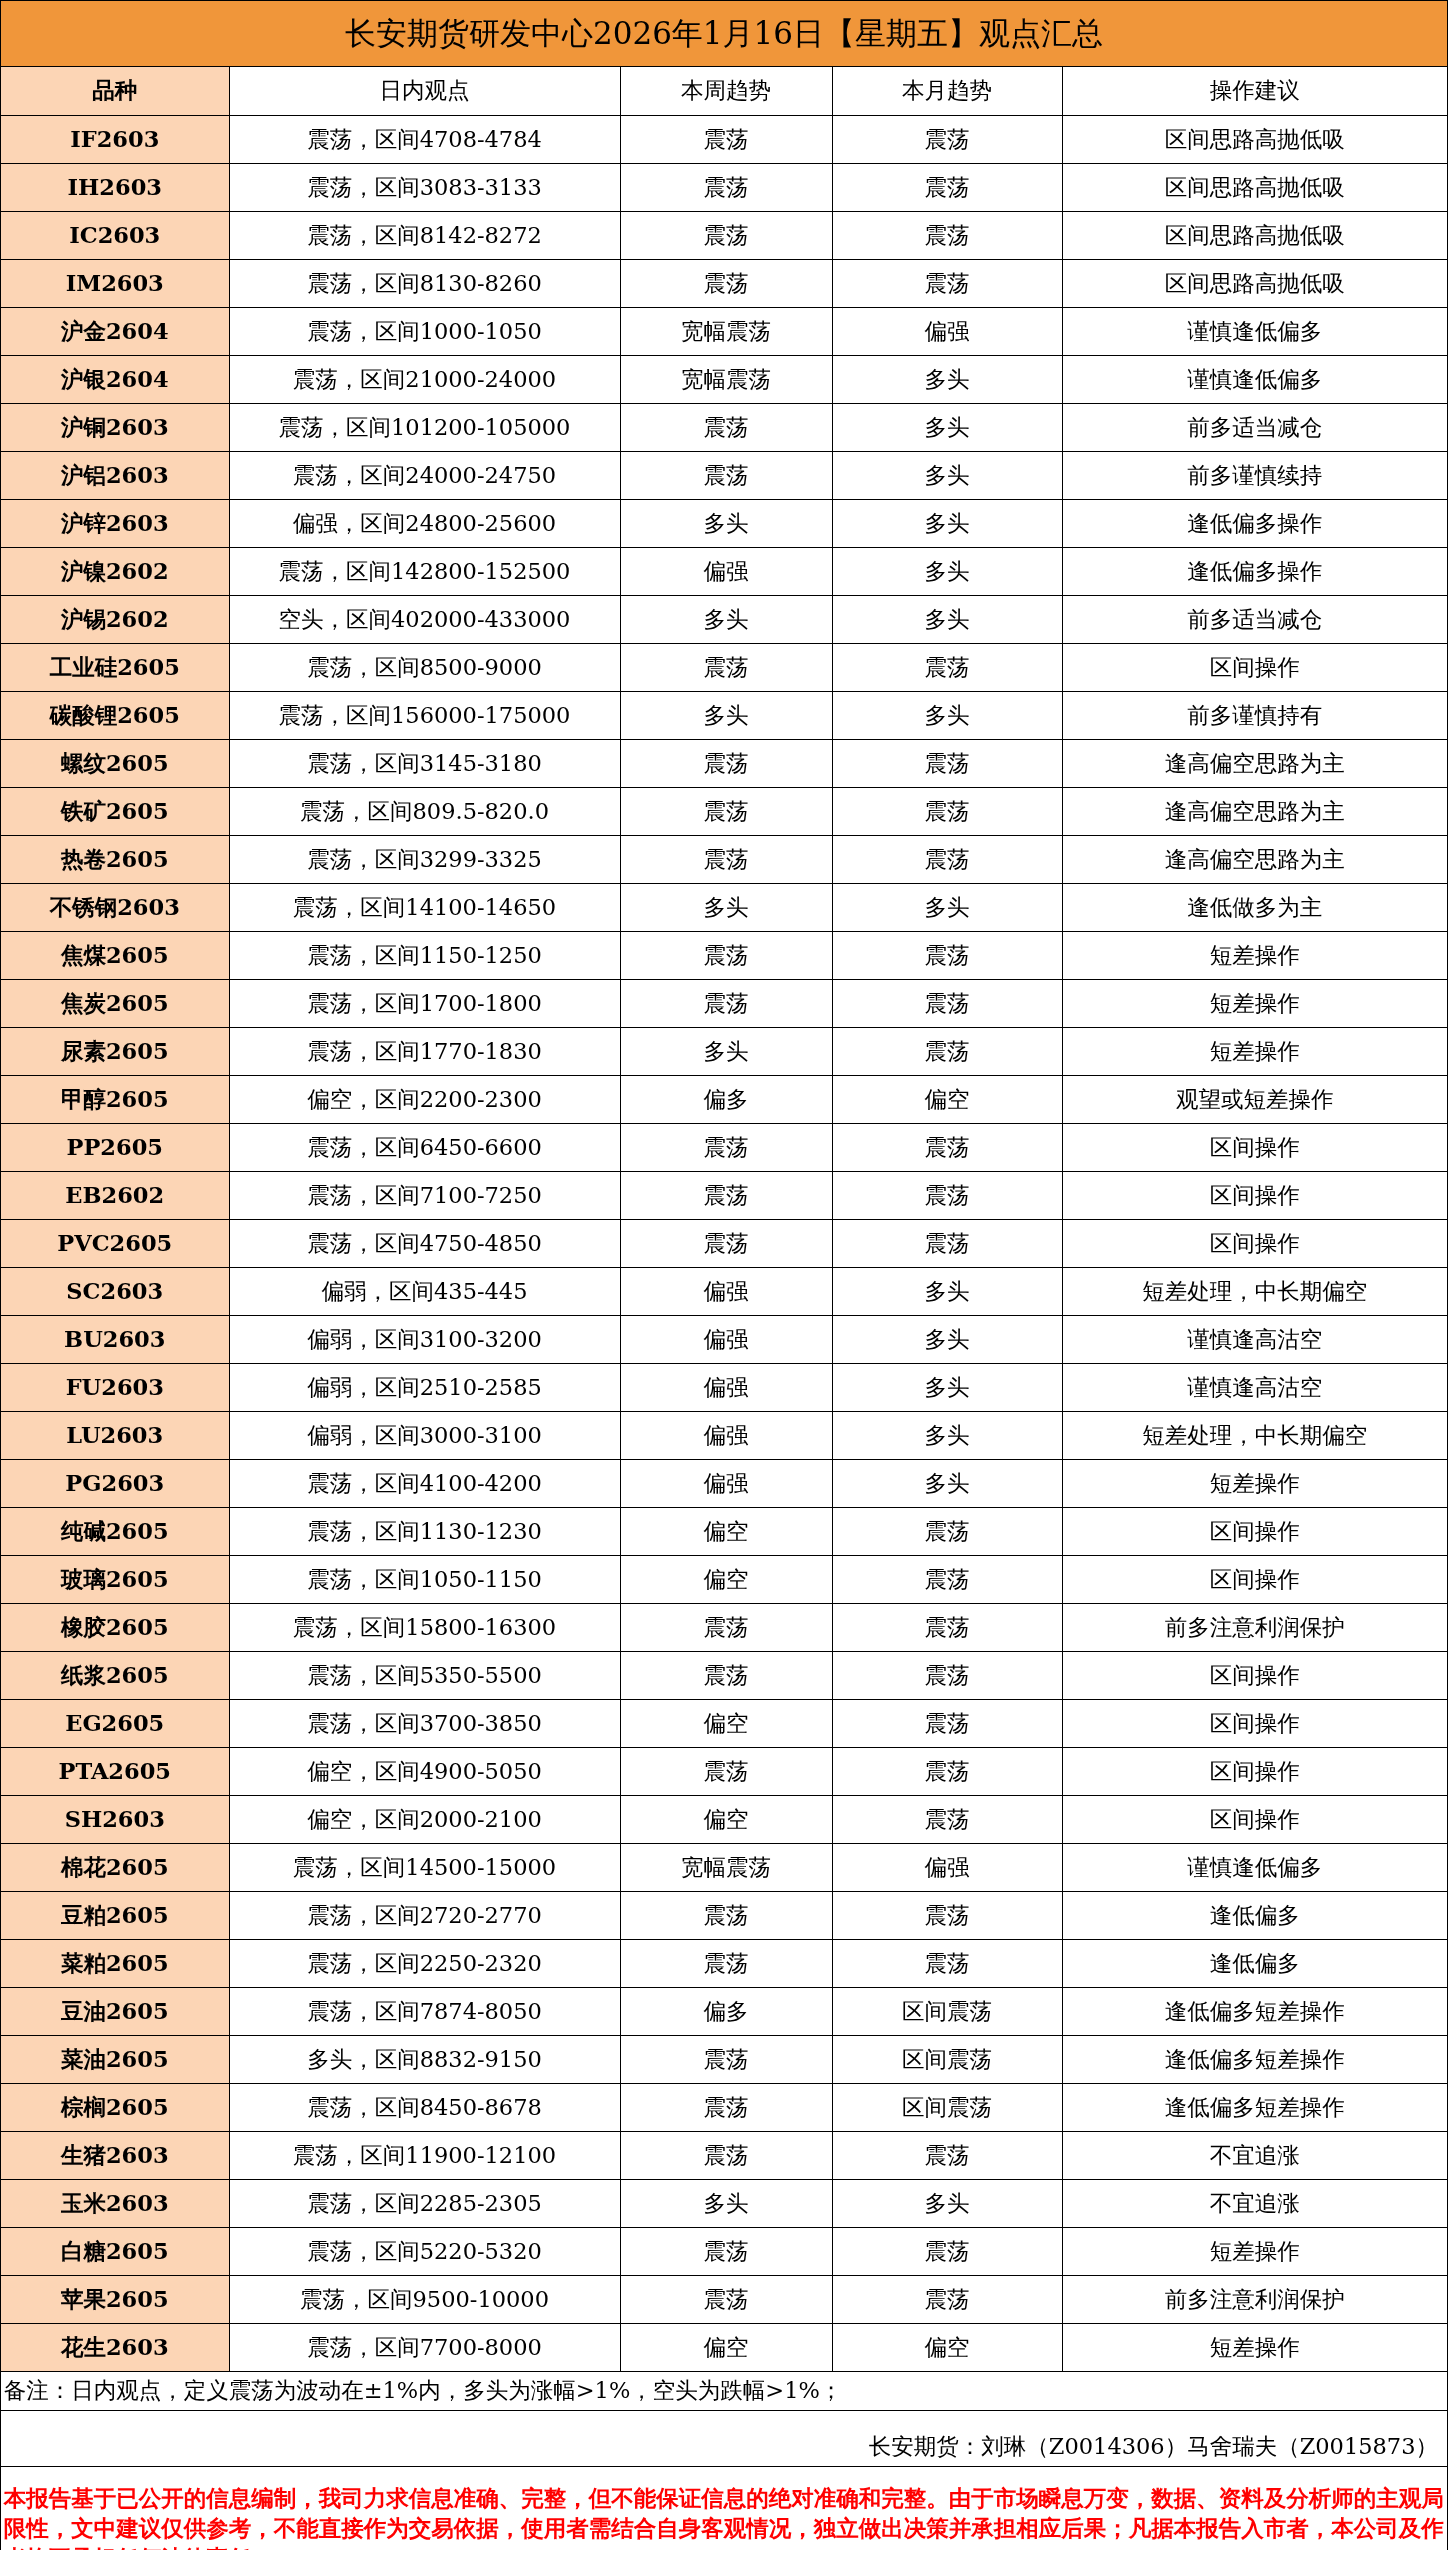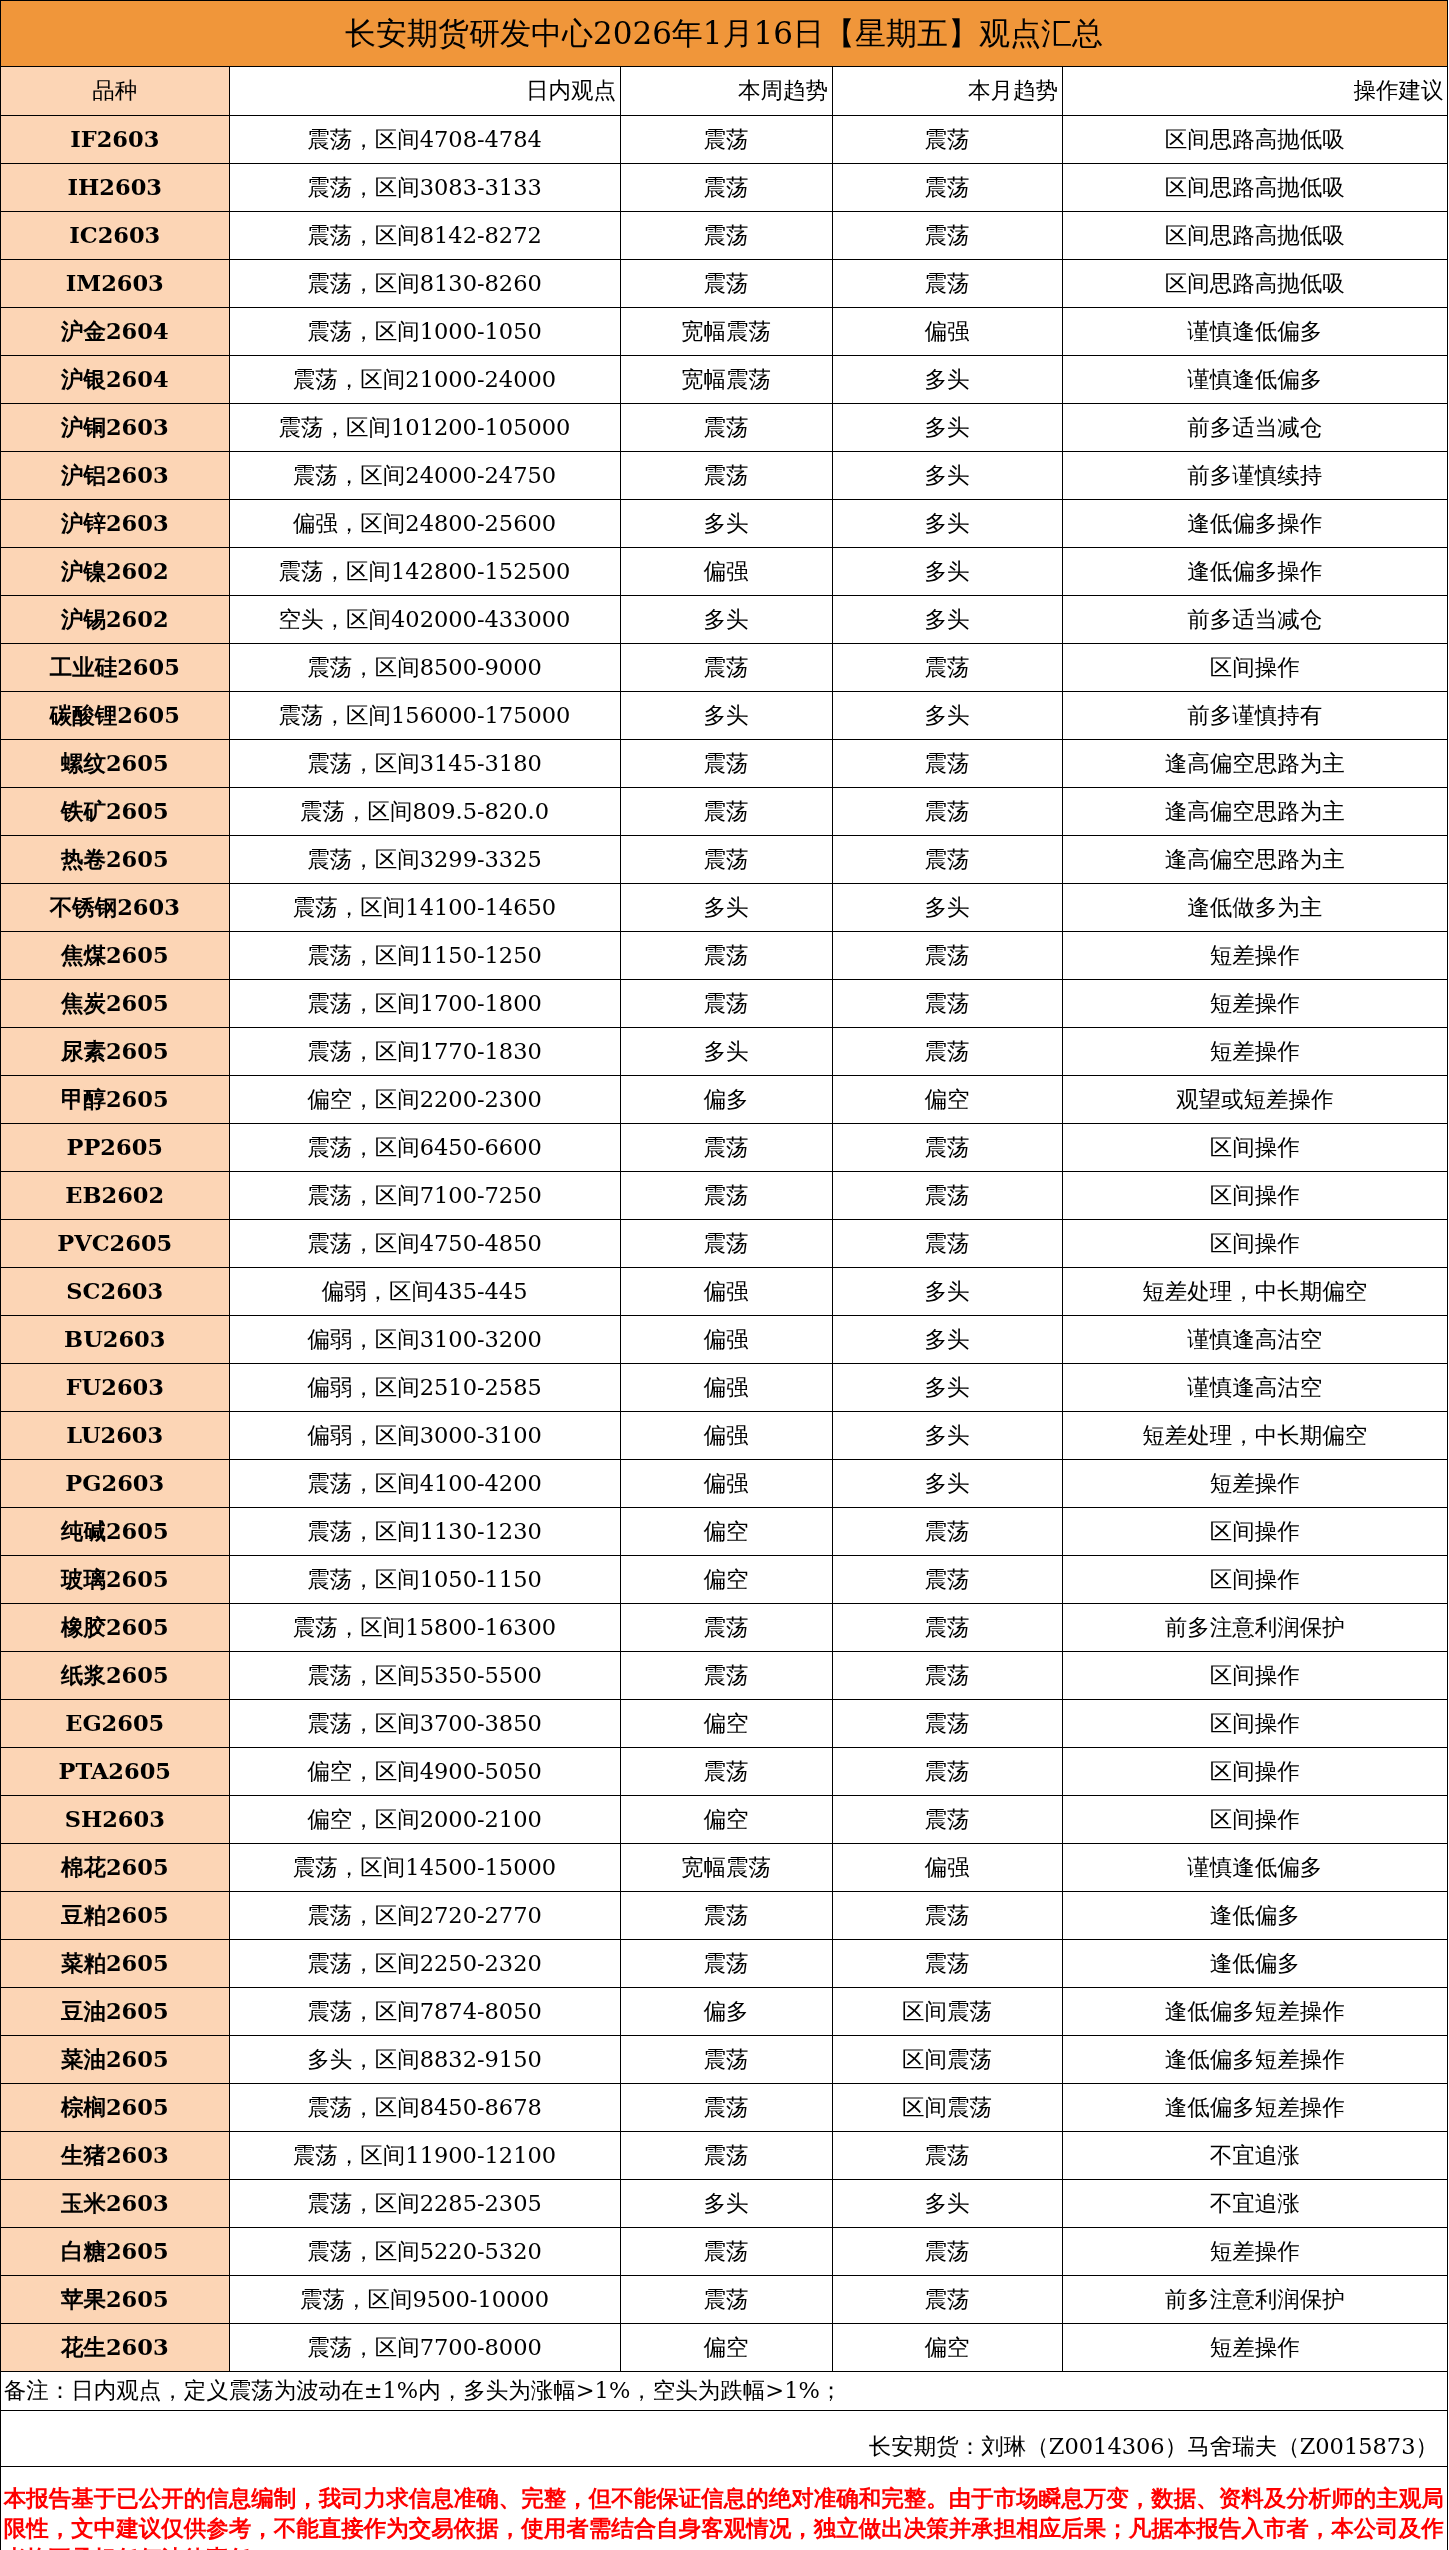--- a/index.html
+++ b/index.html
@@ -7,23 +7,23 @@
   .sheet { position: relative; width: 1448px; border-left: 1.8px solid #000; border-right: 1.8px solid #000; box-sizing: border-box; }
   .title { height: 67px; background: #F0963A; border-top: 1.8px solid #000; border-bottom: 1.8px solid #000; box-sizing: border-box; display: flex; align-items: center; justify-content: center; font-size: 31px; letter-spacing: 0px; }
   table { border-collapse: collapse; width: 100%; table-layout: fixed; }
   col.c1 { width: 228px; }
   col.c2 { width: 391px; }
   col.c3 { width: 212px; }
   col.c4 { width: 230px; }
   col.c5 { width: auto; }
   th, td { height: 48px; box-sizing: border-box; padding: 0 3.6px; border-bottom: 1.8px solid #000; border-left: 0.9px solid #000; font-weight: normal; font-size: 22.5px; white-space: nowrap; overflow: hidden; }
   th:first-child, td:first-child { border-left: none; }
-  th { text-align: right; height: 48px; font-size: 22.5px; }
+  th { text-align: center; height: 48px; font-size: 22.5px; }
   td.variety, th.variety { background: #FCD5B5; text-align: center; font-weight: bold; }
-  th.variety { font-weight: normal; margin-left: 48px; }
+  th.variety { font-weight: bold; margin-left: 48px; }
   td.intraday { text-align: center; }
   td.center { text-align: center; }
   .note { height: 39px; border-bottom: 1.8px solid #000; box-sizing: border-box; display: flex; align-items: center; padding-left: 2.7px; font-size: 22.5px; }
   .author { height: 40px; border-bottom: 1.8px solid #000; box-sizing: border-box; display: flex; align-items: center; justify-content: flex-end; padding-right: 9px; font-size: 22.5px; margin-top: 16px; }
   .disclaimer { height: 122px; border-bottom: 1.8px solid #000; box-sizing: border-box; padding: 16px 1.8px 0 2.7px; color: #FF0000; font-size: 22.5px; line-height: 30px; font-weight: bold; word-break: break-all; }
 </style>
 </head>
 <body>
 
 <div class="sheet">

